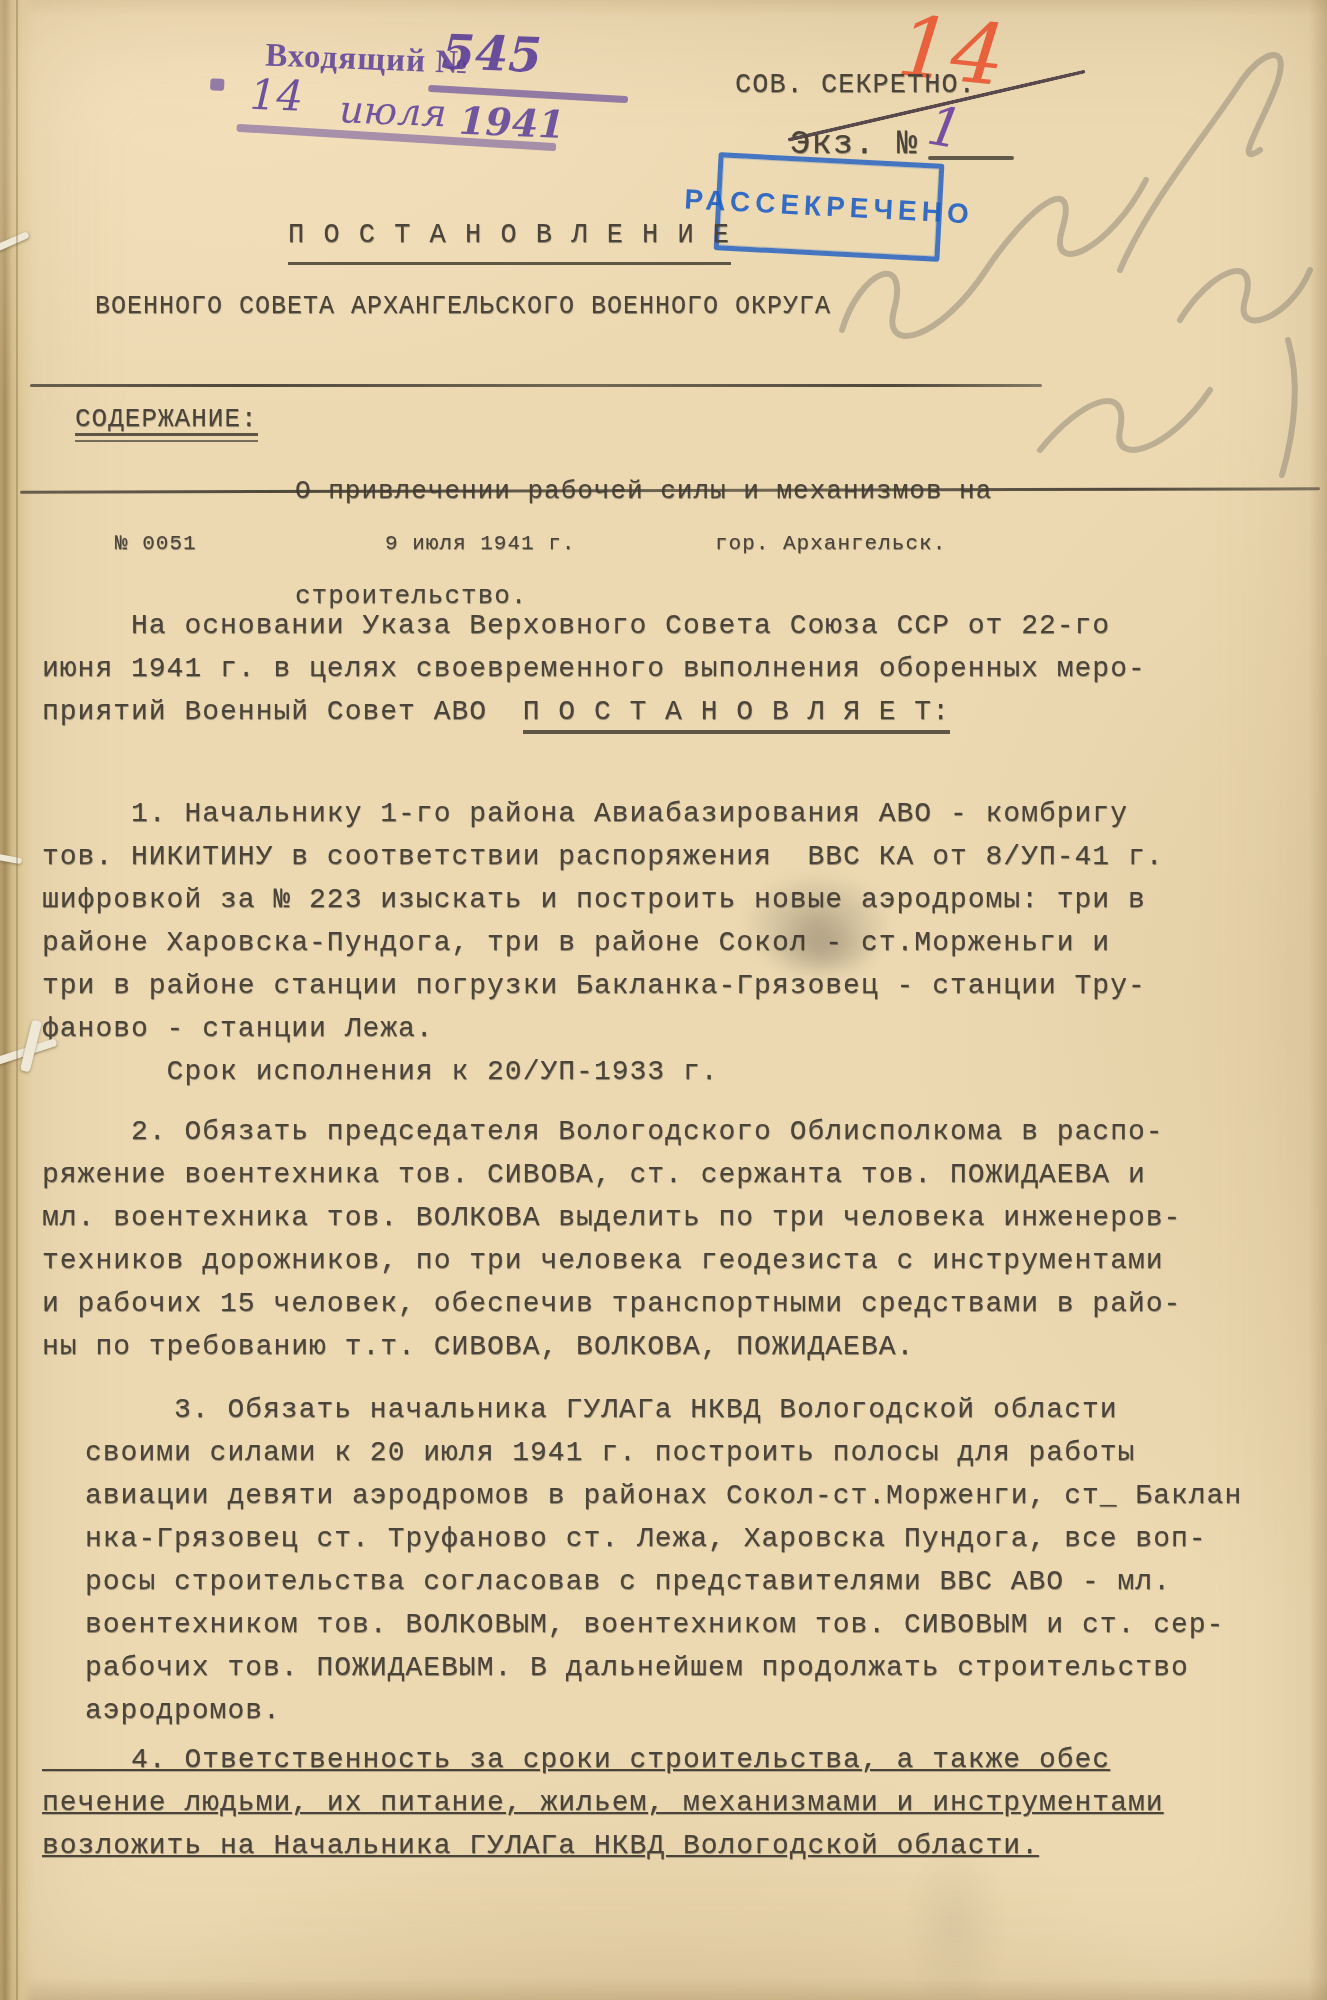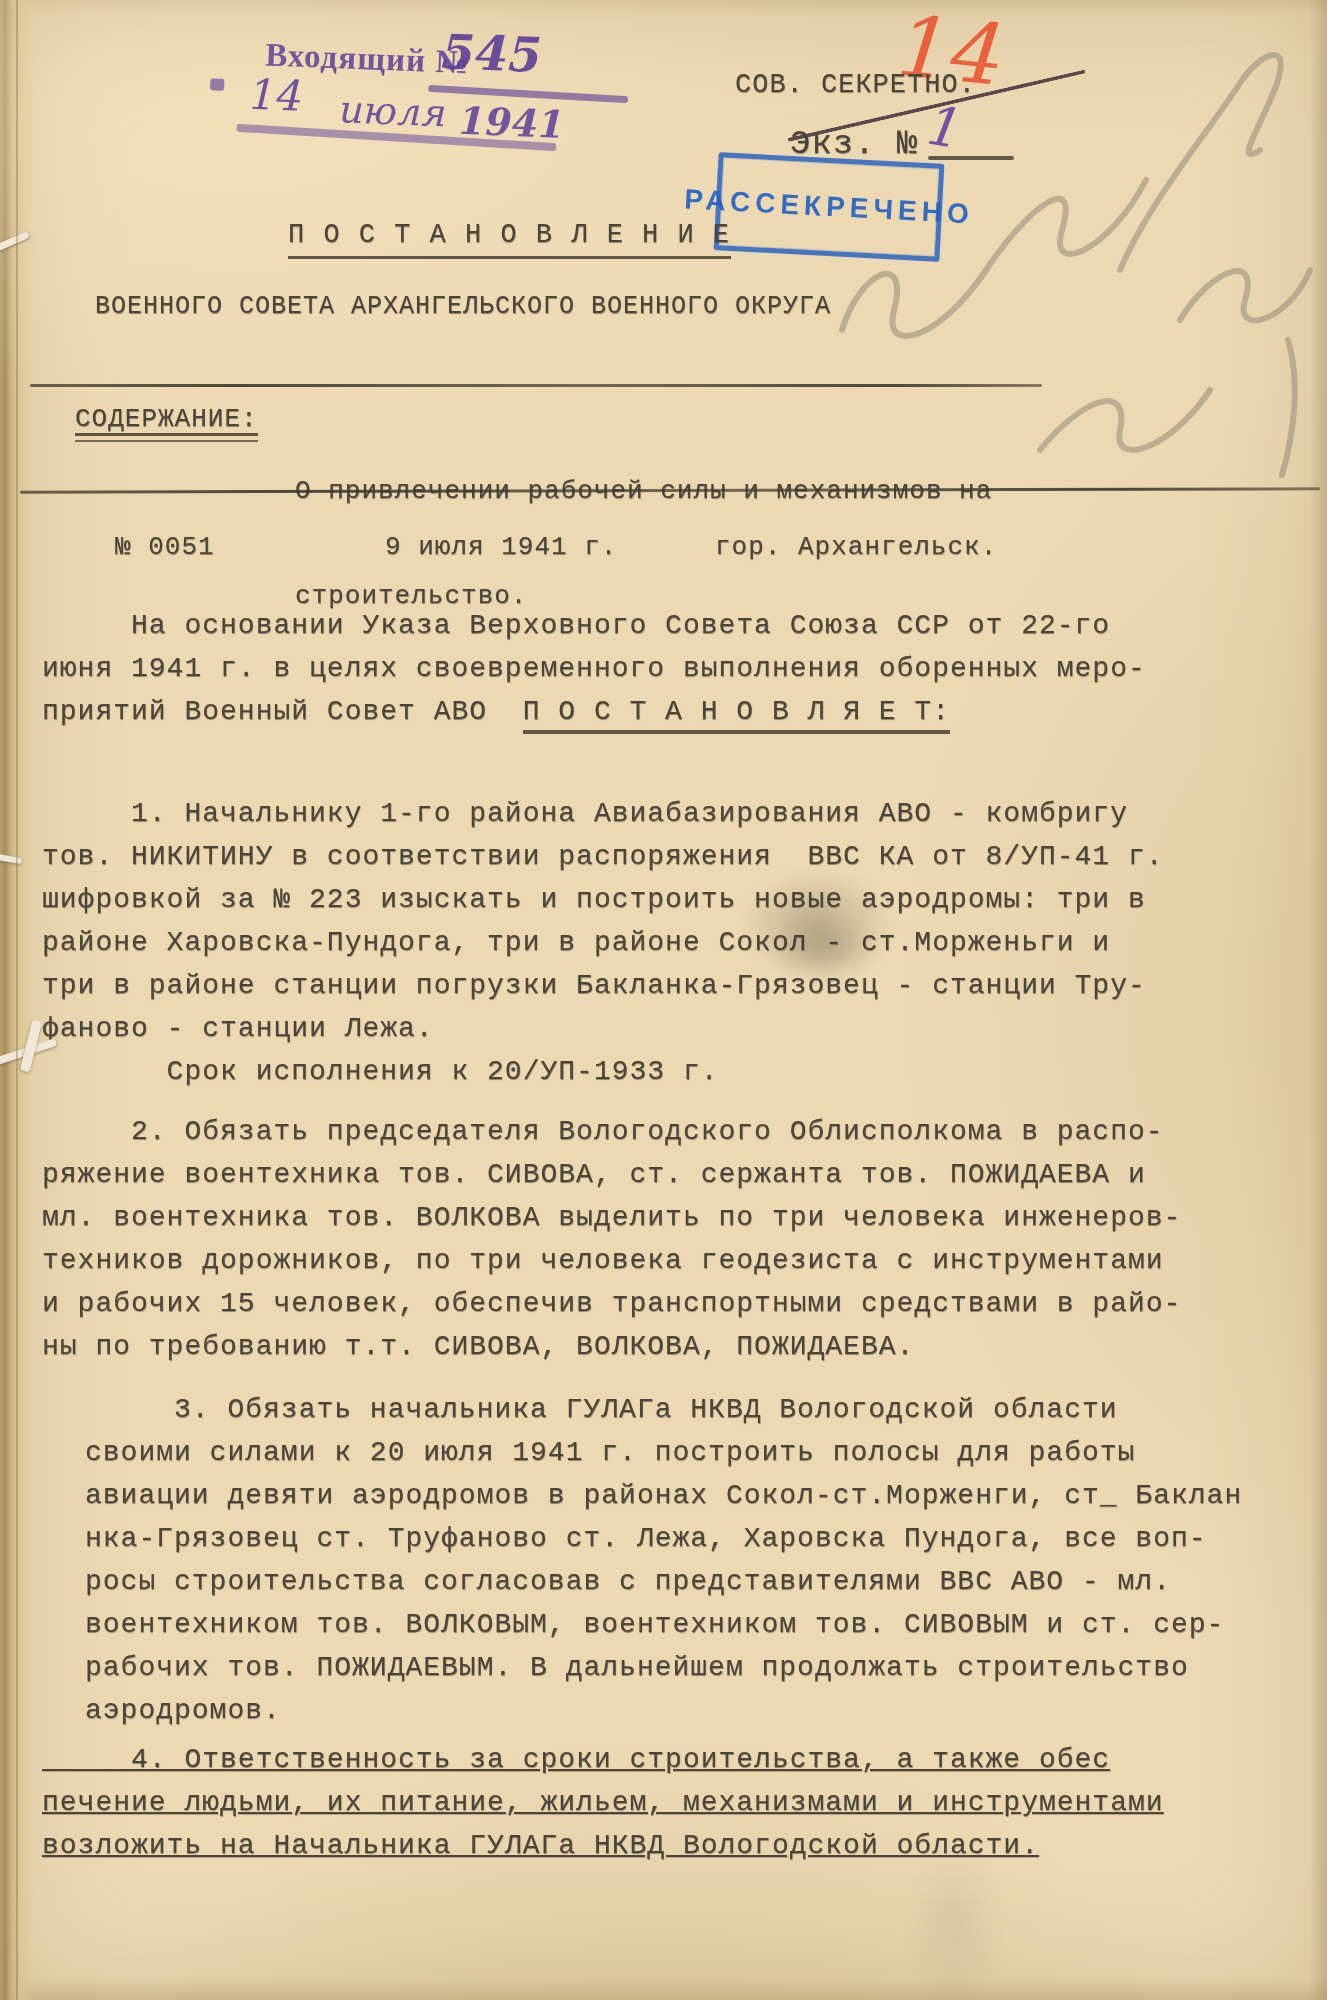--- a/index.html
+++ b/index.html
@@ -22,32 +22,32 @@
     color:#4b443a;
   }
   .type{
     font-family:"Liberation Mono","DejaVu Sans Mono",monospace;
     color:#4b443a;
     text-shadow:0.4px 0.6px 0.7px rgba(70,62,50,.55);
   }
   .abs{position:absolute;}
   .tline{white-space:pre;height:43px;line-height:43px;}
   .body-text{font-size:28px;letter-spacing:1px;line-height:43px;}
-  .doc-title{font-size:27px;letter-spacing:1.5px;border-bottom:3px solid rgba(70,62,50,.85);padding-bottom:6px;}
+  .doc-title{font-size:27px;letter-spacing:1.5px;border-bottom:3px solid rgba(70,62,50,.85);padding-bottom:12px;}
   .doc-subtitle{font-size:25px;letter-spacing:1px;}
   .hrule{position:absolute;background:linear-gradient(90deg, rgba(62,56,46,.75), rgba(62,56,46,.9) 20%, rgba(62,56,46,.7) 55%, rgba(62,56,46,.9) 85%, rgba(62,56,46,.6));height:3px;border-radius:2px;}
   .summary-label{
     font-size:26px;letter-spacing:1px;padding-bottom:8px;
     background-image:linear-gradient(rgba(70,62,50,.85),rgba(70,62,50,.85)),linear-gradient(rgba(70,62,50,.7),rgba(70,62,50,.7));
     background-position:0 calc(100% - 6px),0 100%;
     background-size:100% 3px,100% 2px;
     background-repeat:no-repeat;
   }
   .summary-text{font-size:26px;letter-spacing:1px;line-height:35px;white-space:pre;}
-  .meta-row span{font-size:26px;letter-spacing:1px;}
+  .meta-row span{font-size:21px;letter-spacing:1px;}
   .resolves{border-bottom:4px solid rgba(70,62,50,.85);padding-bottom:3px;}
   .stamp-incoming{
     color:#5b3f99;transform:rotate(2.2deg);
     font-family:"Liberation Serif","DejaVu Serif",serif;
   }
   .hand{font-family:"DejaVu Serif","Liberation Serif",serif;font-style:italic;}
   .strike{
     position:absolute;width:305px;height:0;border-top:4px solid rgba(52,38,52,.8);
     transform:rotate(-13deg);transform-origin:left center;border-radius:2px;
   }

